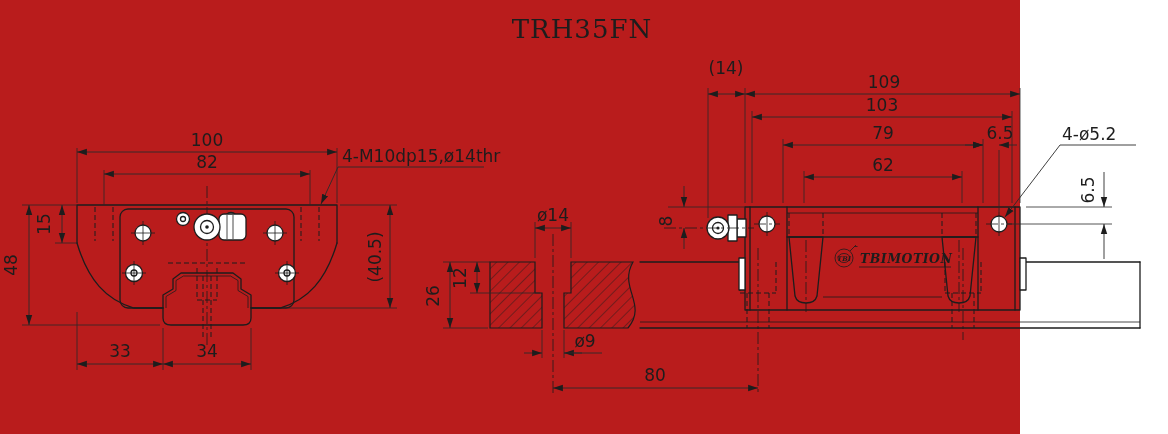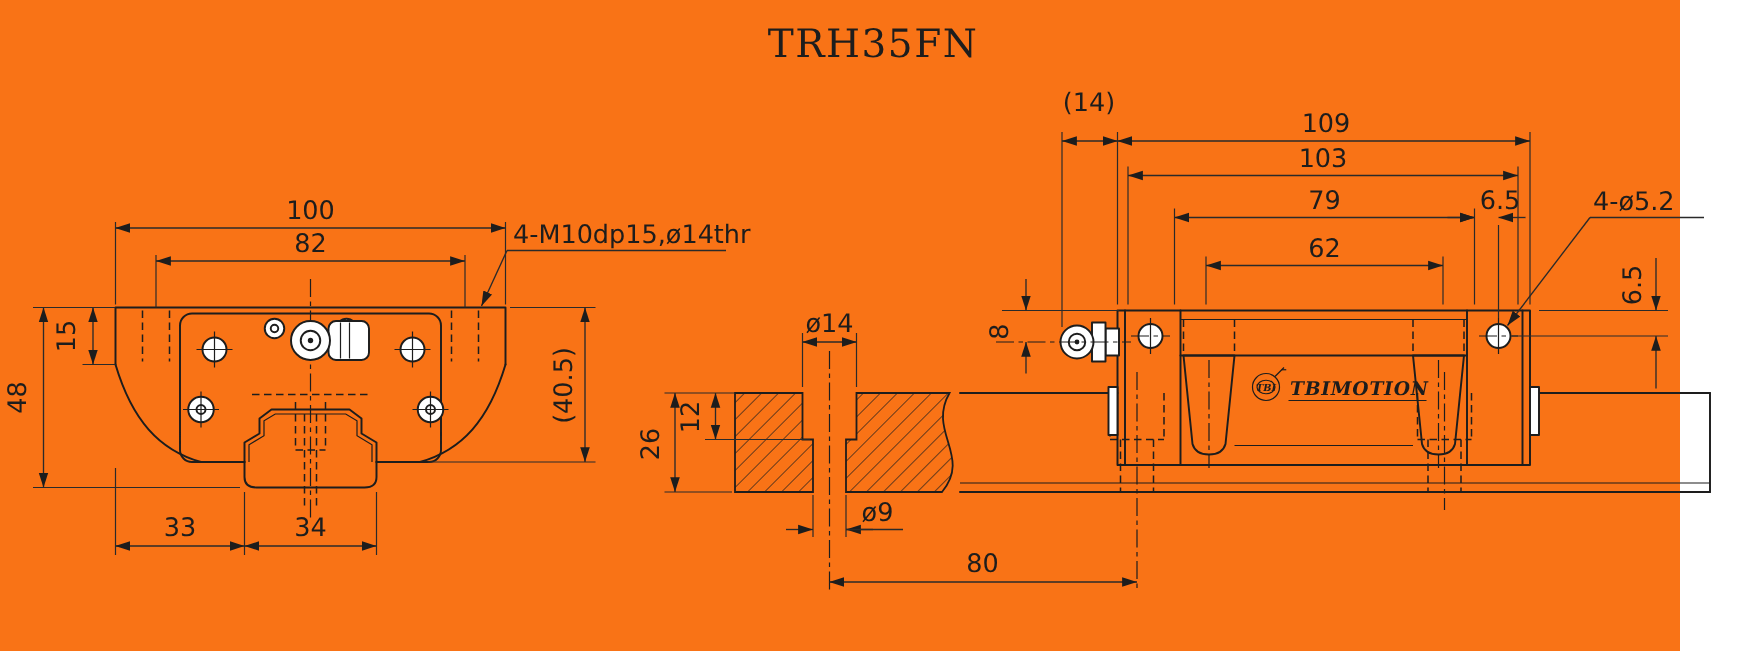--- a/index.html
+++ b/index.html
@@ -1,16 +1,16 @@
 <!DOCTYPE html>
 <html><head>
 <meta charset="utf-8">
 <style>
   html,body{margin:0;padding:0;background:#ffffff;}
-  .stage{width:1120px;height:434px;background:#f97316;position:relative;font-family:"DejaVu Sans",sans-serif;}
+  .stage{width:1020px;height:434px;background:#b91c1c;position:relative;font-family:"DejaVu Sans",sans-serif;}
   svg{display:block;}
   text{fill:#1d1d1d;font-family:"DejaVu Sans",sans-serif;font-size:17px;}
   .title{font-family:"DejaVu Serif",serif;font-size:26px;letter-spacing:1px;}
   .geo{stroke:#1d1d1d;stroke-width:1.3;fill:none;stroke-linejoin:round;stroke-linecap:round;}
   .geo-f{stroke:#1d1d1d;stroke-width:1.3;fill:#ffffff;stroke-linejoin:round;}
   .dim{stroke:#2a2a2a;stroke-width:0.9;fill:none;}
   .ext{stroke:#2a2a2a;stroke-width:0.8;fill:none;}
   .hid{stroke:#1d1d1d;stroke-width:1.0;fill:none;stroke-dasharray:5 3;}
   .cl{stroke:#1d1d1d;stroke-width:0.8;fill:none;stroke-dasharray:12 3 3 3;}
   .thin{stroke:#1d1d1d;stroke-width:0.8;fill:none;}

